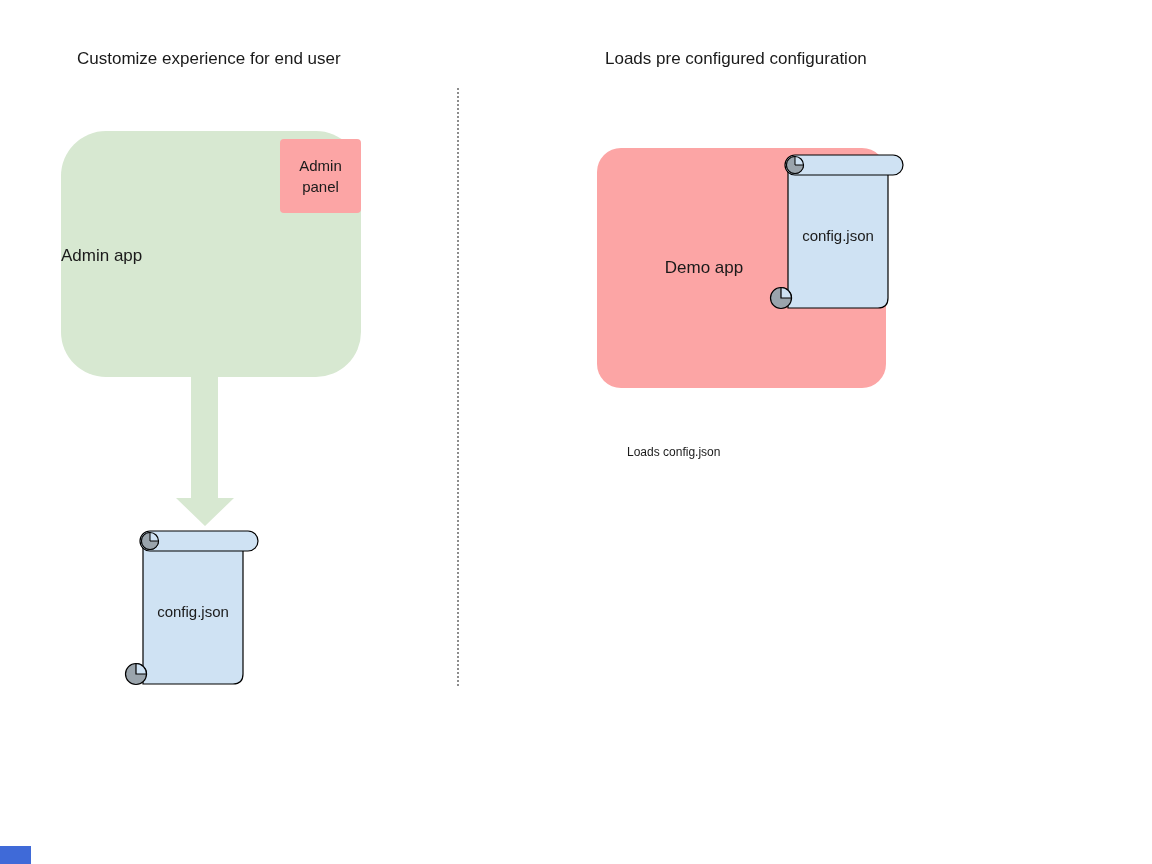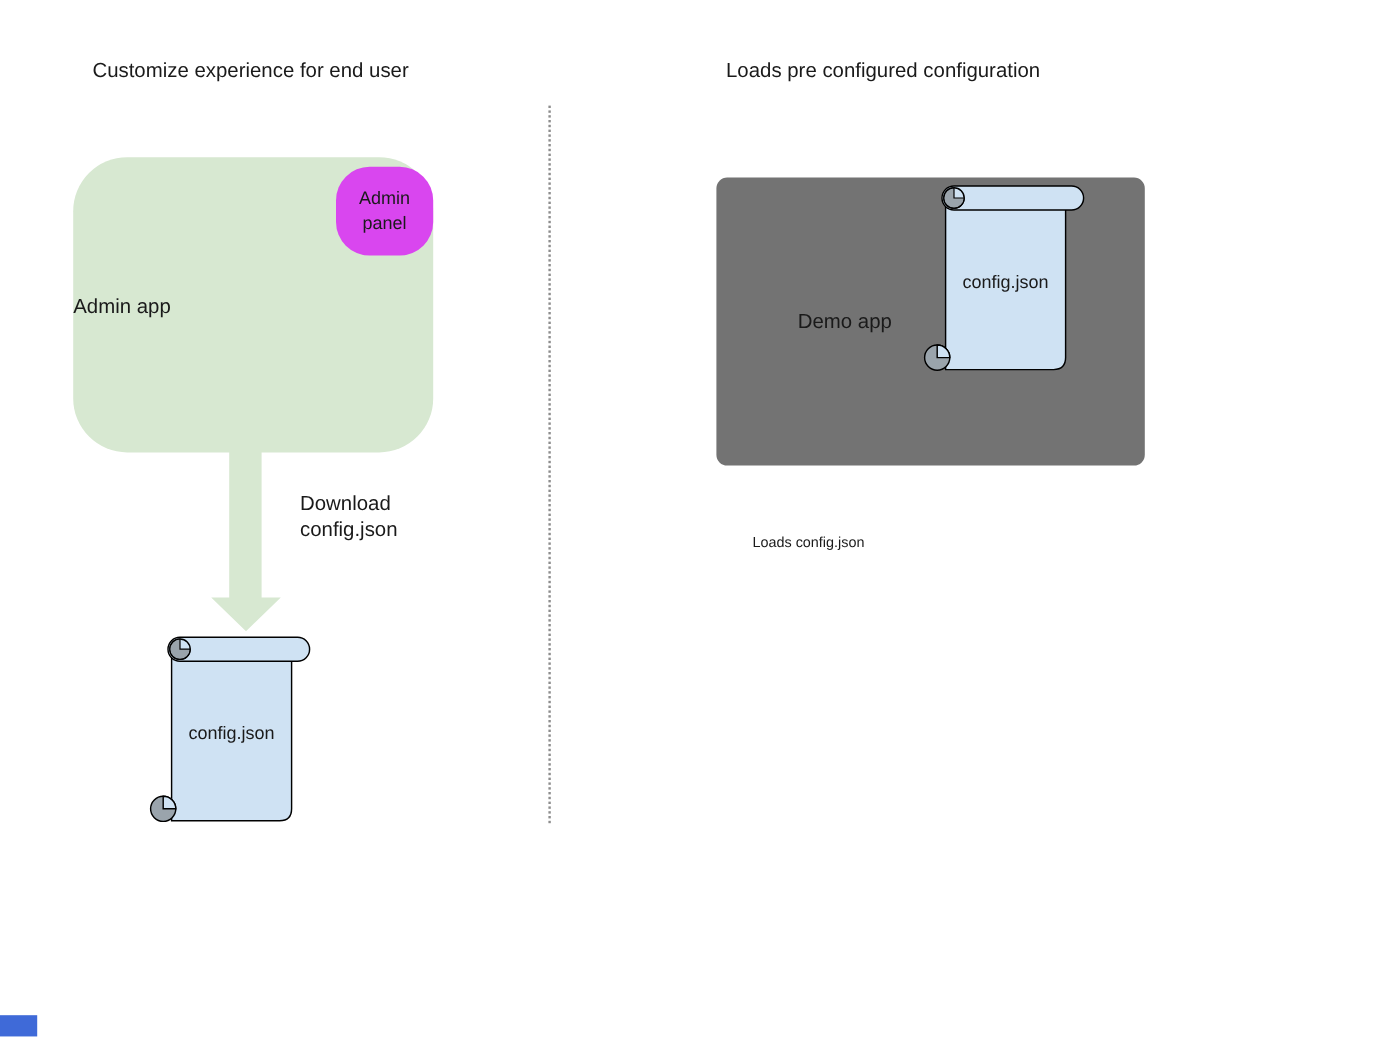--- a/index.html
+++ b/index.html
@@ -33,22 +33,22 @@
     position:absolute;
     left:61px;top:131px;
     width:300px;height:246px;
     background:#d7e8d1;
     border-radius:45px;
   }
   .admin-panel{
     position:absolute;
     right:0px;top:8px;
     width:81px;height:74px;
-    background:#d946ef;
-    border-radius:28px;
+    background:#fca5a5;
+    border-radius:4px;
     display:flex;align-items:center;justify-content:center;
     text-align:center;
     font-size:15px;line-height:21px;
     padding:0 6px;box-sizing:border-box;
   }
   .box-label{
     position:absolute;
     left:0;top:246px;width:100%;
     font-size:17px;
   }
@@ -61,23 +61,23 @@
     position:absolute;
     left:250px;top:409px;
     width:104px;
     font-size:17px;line-height:22px;
   }
 
   
   .demo-box{
     position:absolute;
     left:597px;top:148px;
-    width:357px;height:240px;
-    background:#737373;
-    border-radius:9px;
+    width:289px;height:240px;
+    background:#fca5a5;
+    border-radius:24px;
   }
   .demo-box .box-label{
     top:110px;left:7px;width:200px;text-align:center;
   }
 
   
   .scroll{position:absolute;width:136px;height:158px;}
   .scroll-left{left:124px;top:529px;}
   .scroll-right{left:769px;top:153px;}
   .scroll-label{
@@ -115,21 +115,20 @@
     <div class="admin-panel">
       <span>Admin panel</span>
     </div>
     <div class="box-label">Admin app</div>
   </div>
 
   <svg class="arrow-svg" width="60" height="152" viewBox="0 0 60 152">
     <polygon points="16,0 43,0 43,123 59,123 30,151 1,123 16,123" fill="#d7e8d1"></polygon>
   </svg>
 
-  <div class="download-label">Download config.json</div>
 
   <div class="scroll scroll-left">
     <svg width="136" height="158" viewBox="0 0 136 158">
       <path d="M19 12 H119 V145 Q119 155 109 155 H19 Z" fill="#cfe2f3" stroke="#000" stroke-width="1.2"></path>
       <circle cx="12" cy="145" r="10.5" fill="#9aa4ac" stroke="#000" stroke-width="1.2"></circle>
       <path d="M12 145 L12 134.5 A10.5 10.5 0 0 1 22.5 145 Z" fill="#cfe2f3" stroke="#000" stroke-width="1.2"></path>
       <rect x="16" y="2" width="118" height="20" rx="10" fill="#cfe2f3" stroke="#000" stroke-width="1.2"></rect>
       <circle cx="26" cy="12" r="8.5" fill="#cfe2f3" stroke="#000" stroke-width="1.2"></circle>
       <path d="M26 12 L26 3.5 A8.5 8.5 0 1 0 34.5 12 Z" fill="#9aa4ac" stroke="#000" stroke-width="1"></path>
     </svg>

